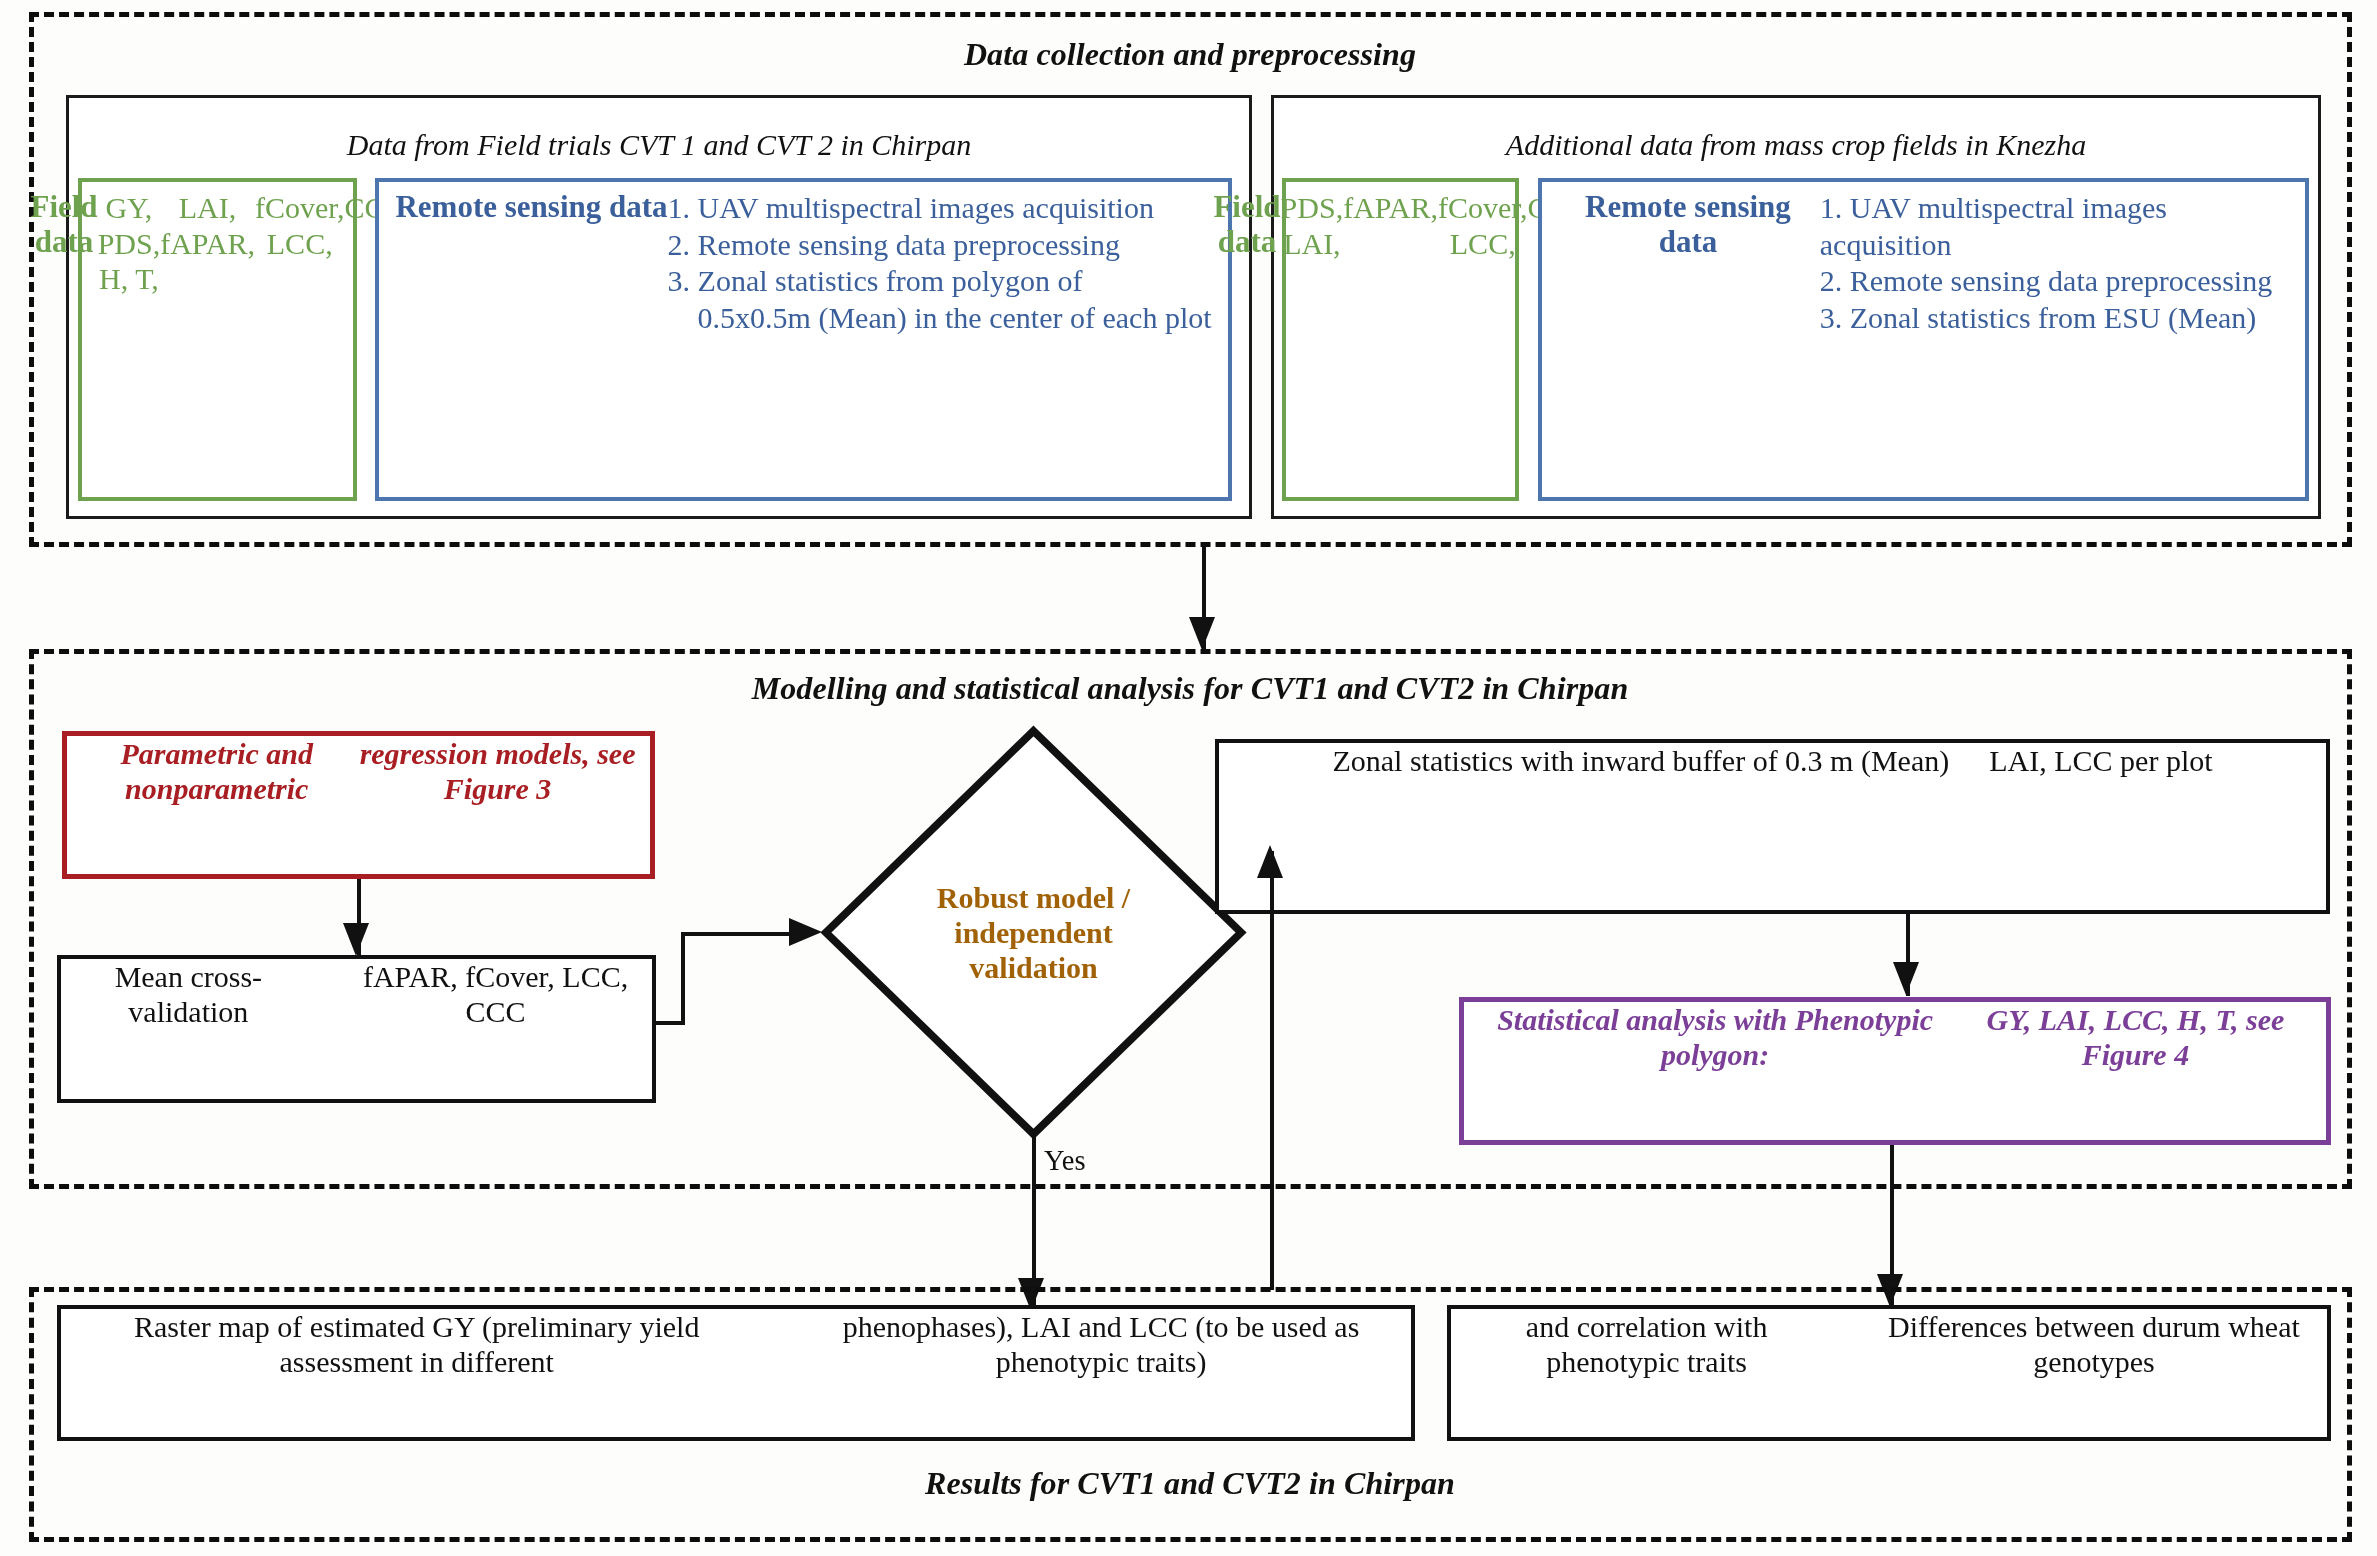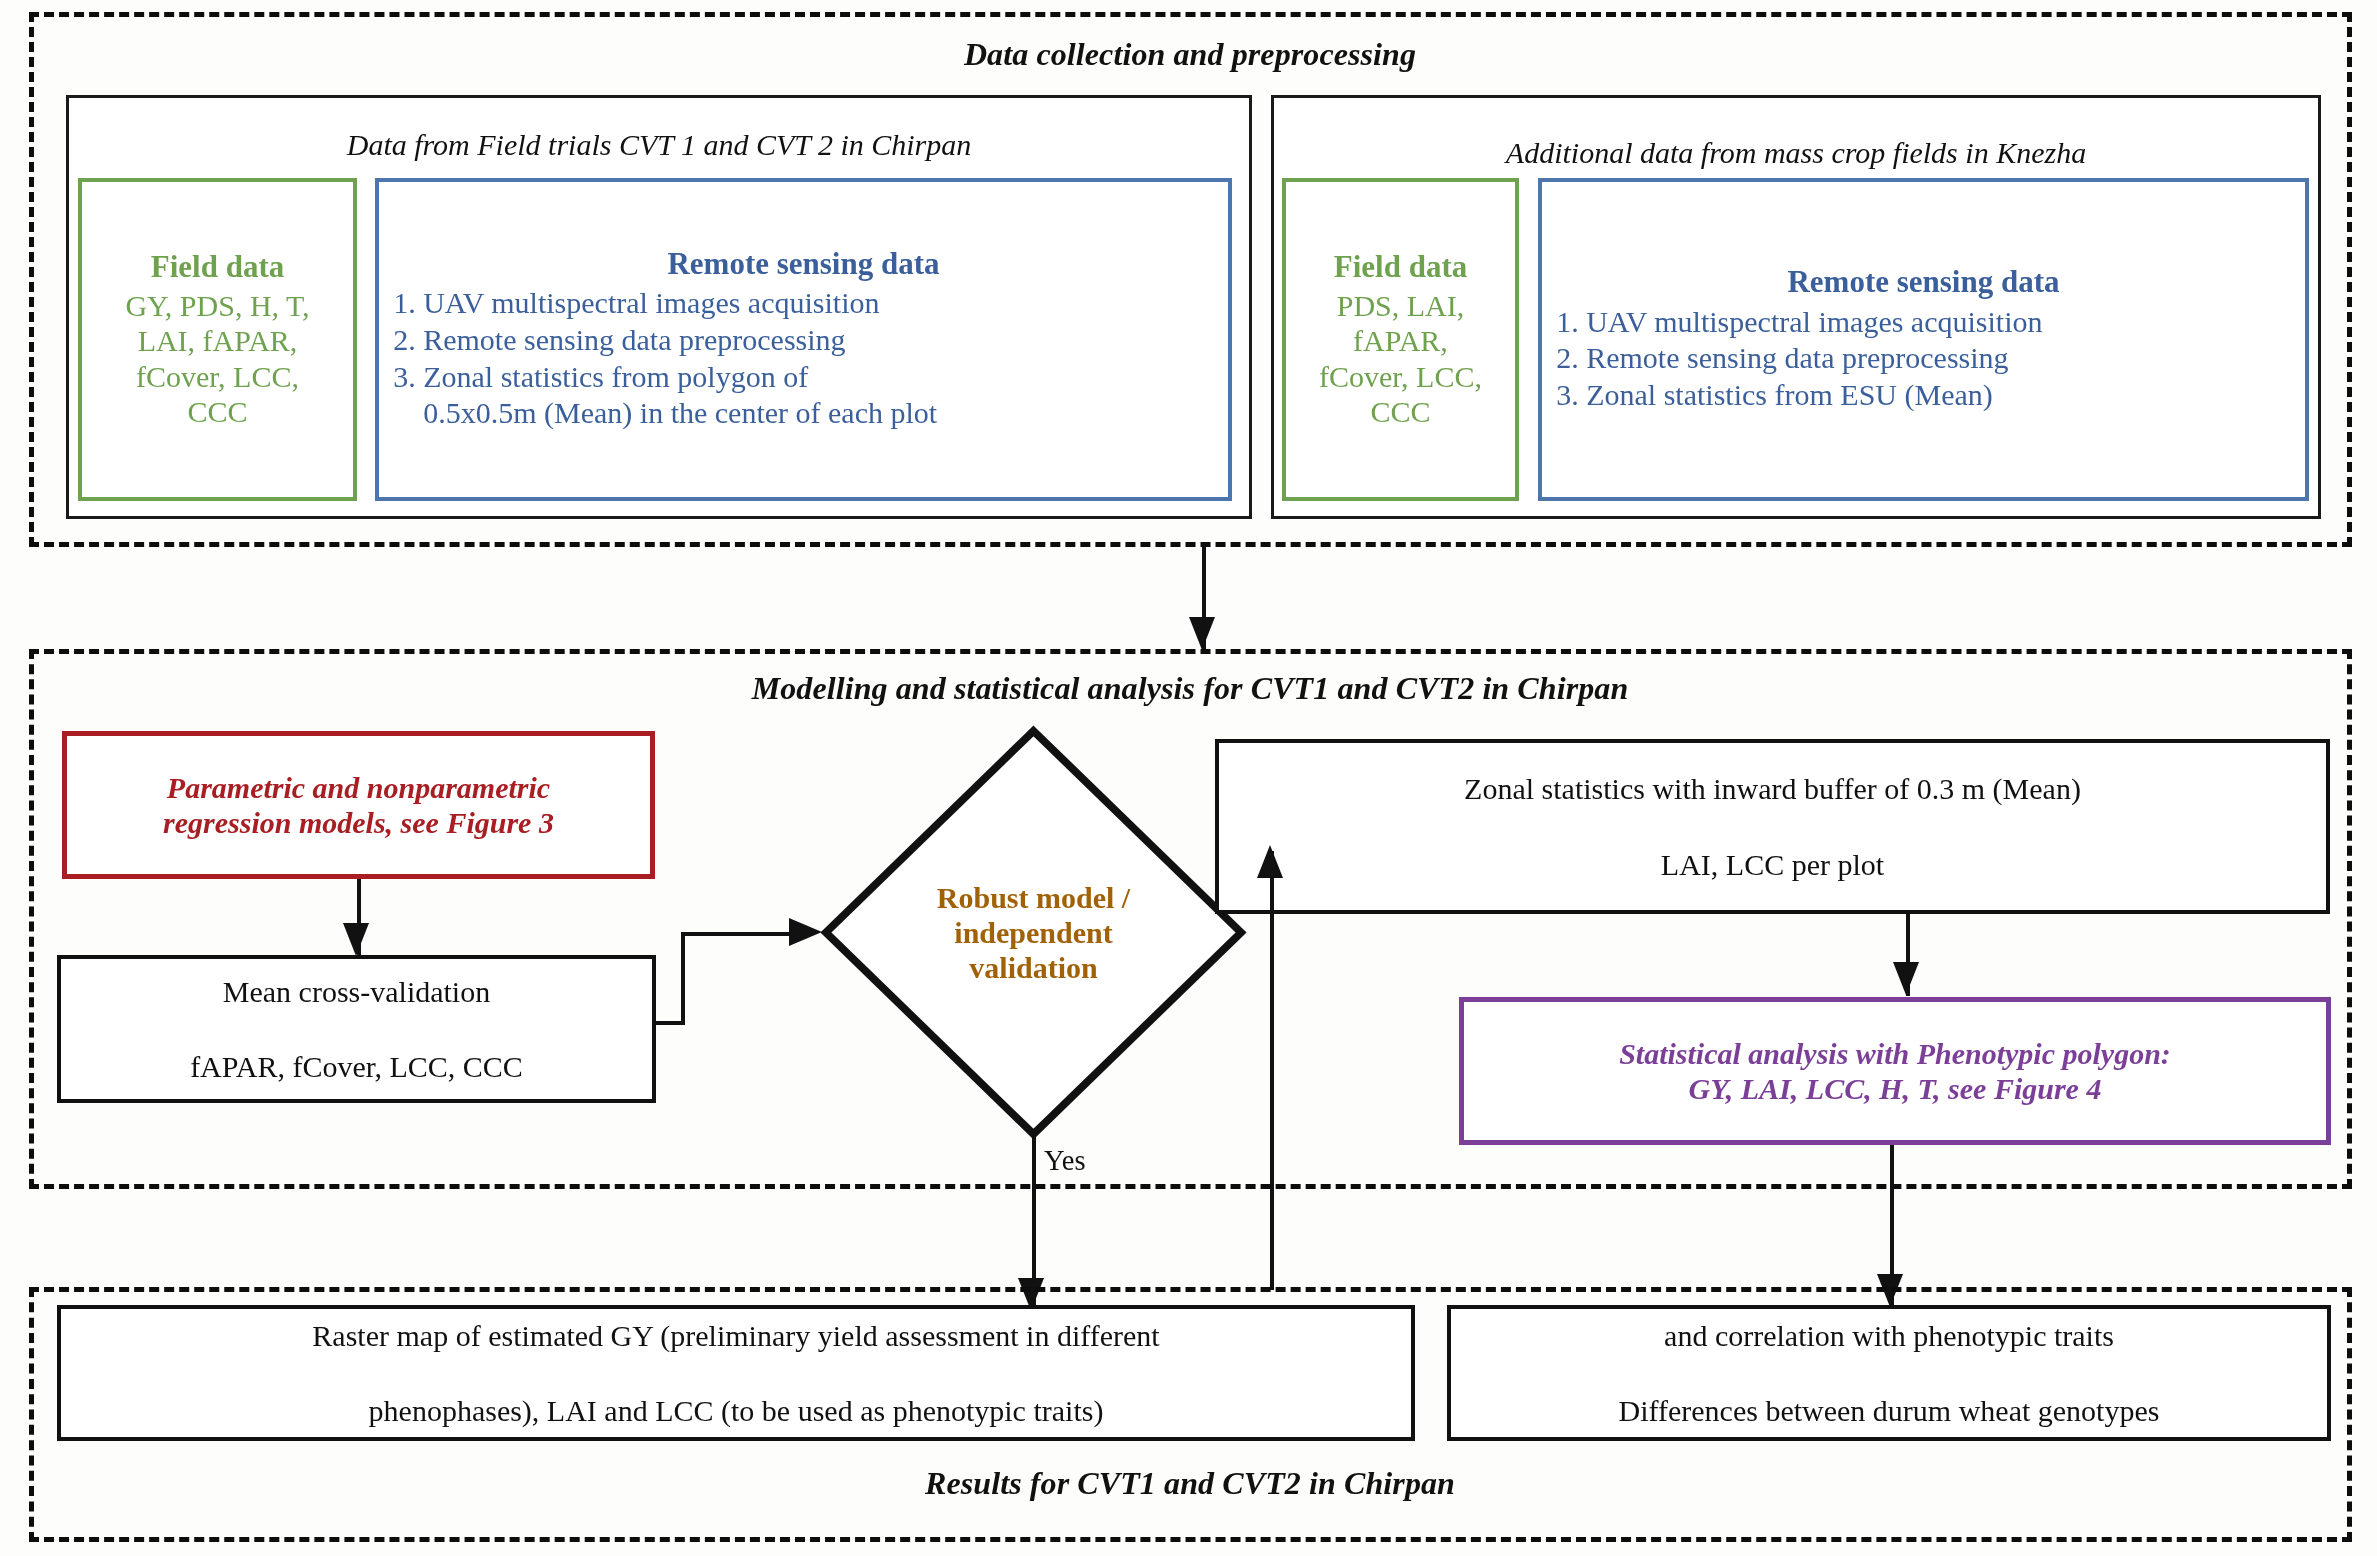--- a/index.html
+++ b/index.html
@@ -48,21 +48,21 @@
     color:#111;
     font-size:30px;
   }
 
   
   .cbox{
     position:absolute;
     box-sizing:border-box;
     background:#ffffff;
     display:flex;
-    flex-direction:column;
+    flex-direction:row;
     justify-content:center;
   }
   .cbox.green{border:4.2px solid #6FA24F;color:#6FA24F;}
   .cbox.blue {border:4.2px solid #4D75AE;color:#3A5F9B;}
   .cbox.red  {border:5.3px solid #A81E23;color:#A81E23;}
   .cbox.purple{border:5.3px solid #7B3F98;color:#7B3F98;}
   .cbox.black{border:4.7px solid #111;color:#111;background:#fff;gap:40px;}
 
   .cbox-heading{
     text-align:center;
@@ -168,21 +168,21 @@
     <ul class="num-list">
       <li>1. UAV multispectral images acquisition</li>
       <li>2. Remote sensing data preprocessing</li>
       <li>3. Zonal statistics from polygon of</li>
       <li>    0.5x0.5m (Mean) in the center of each plot</li>
     </ul>
   </div>
 
   <div class="solid-panel" style="left:1271px;top:95px;width:1050px;height:424px;">
   </div>
-  <div class="panel-caption" style="left:1271px;top:136px;width:1050px;">Additional data from mass crop fields in Knezha</div>
+  <div class="panel-caption" style="left:1271px;top:128px;width:1050px;">Additional data from mass crop fields in Knezha</div>
 
   <div class="cbox green" style="left:1282px;top:178px;width:237px;height:323px;padding:8.3px 3.6px;">
     <div class="cbox-heading">Field data</div>
     <div class="cbox-line center-line">PDS, LAI,</div>
     <div class="cbox-line center-line">fAPAR,</div>
     <div class="cbox-line center-line">fCover, LCC,</div>
     <div class="cbox-line center-line">CCC</div>
   </div>
 
   <div class="cbox blue" style="left:1538px;top:178px;width:771px;height:323px;padding:8.3px 14.2px;">

